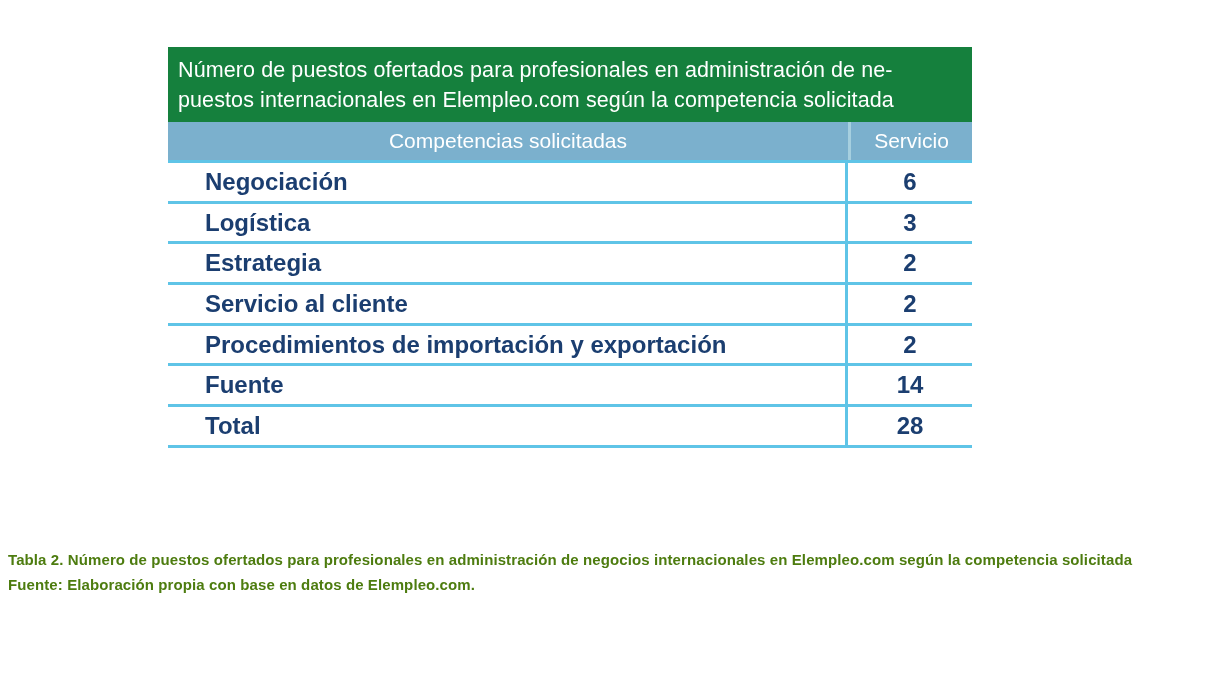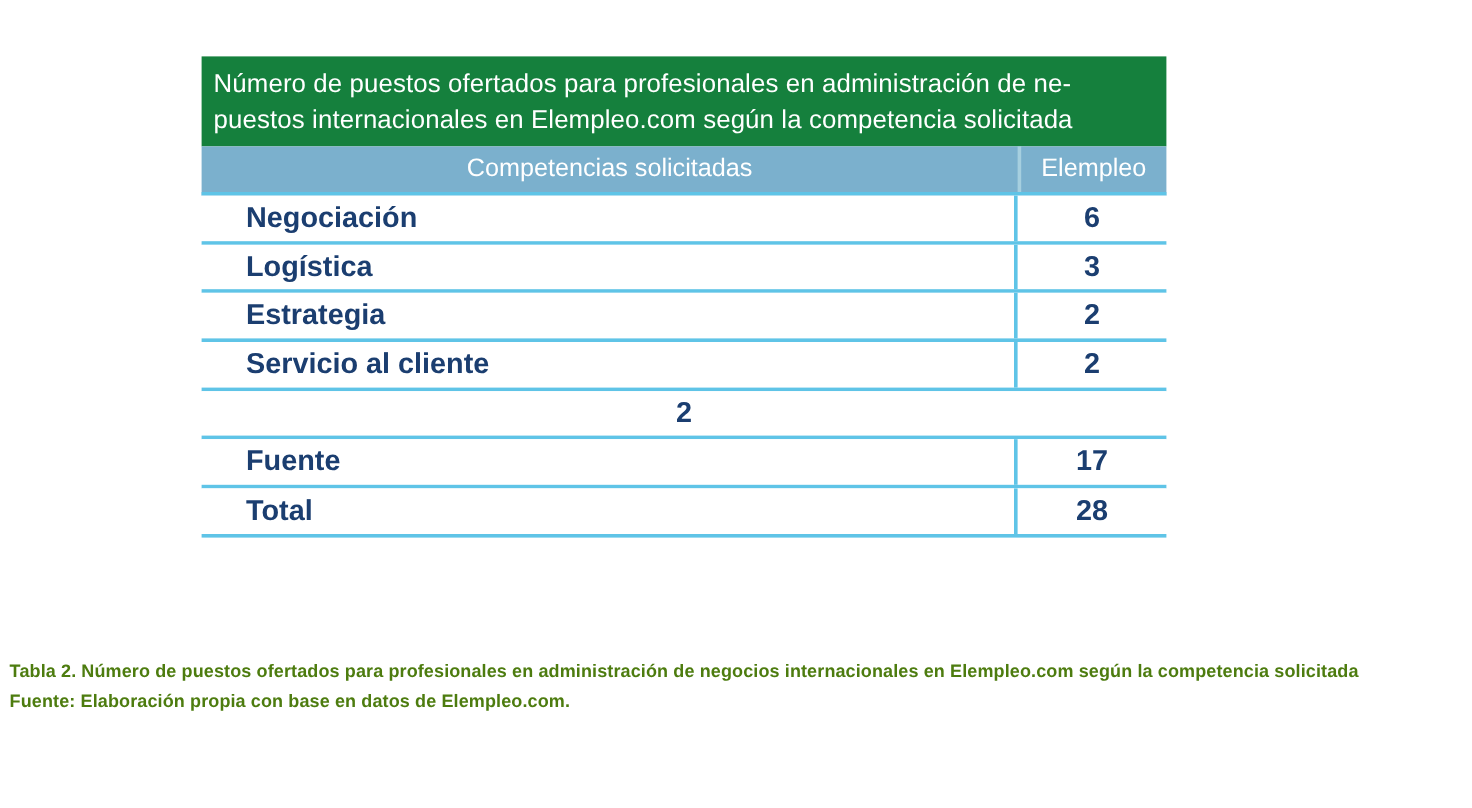--- a/index.html
+++ b/index.html
@@ -92,21 +92,21 @@
 
   <div class="table">
 
     <div class="table-title">
       <span>Número de puestos ofertados para profesionales en administración de ne-</span><br>
       <span>puestos internacionales en Elempleo.com según la competencia solicitada</span>
     </div>
 
     <div class="table-colheader">
       <div class="ch-c1">Competencias solicitadas</div>
-      <div class="ch-c2">Elempleo</div>
+      <div class="ch-c2">Servicio</div>
     </div>
 
     <div class="trow">
       <div class="tc1">Negociación</div>
       <div class="tc2">6</div>
     </div>
 
     <div class="trow">
       <div class="tc1">Logística</div>
       <div class="tc2">3</div>
@@ -116,26 +116,27 @@
       <div class="tc1">Estrategia</div>
       <div class="tc2">2</div>
     </div>
 
     <div class="trow">
       <div class="tc1">Servicio al cliente</div>
       <div class="tc2">2</div>
     </div>
 
     <div class="trow">
+      <div class="tc1">Procedimientos de importación y exportación</div>
       <div class="tc2">2</div>
     </div>
 
     <div class="trow">
       <div class="tc1">Fuente</div>
-      <div class="tc2">17</div>
+      <div class="tc2">14</div>
     </div>
 
     <div class="trow">
       <div class="tc1">Total</div>
       <div class="tc2">28</div>
     </div>
 
   </div>
 
   <div class="caption">

